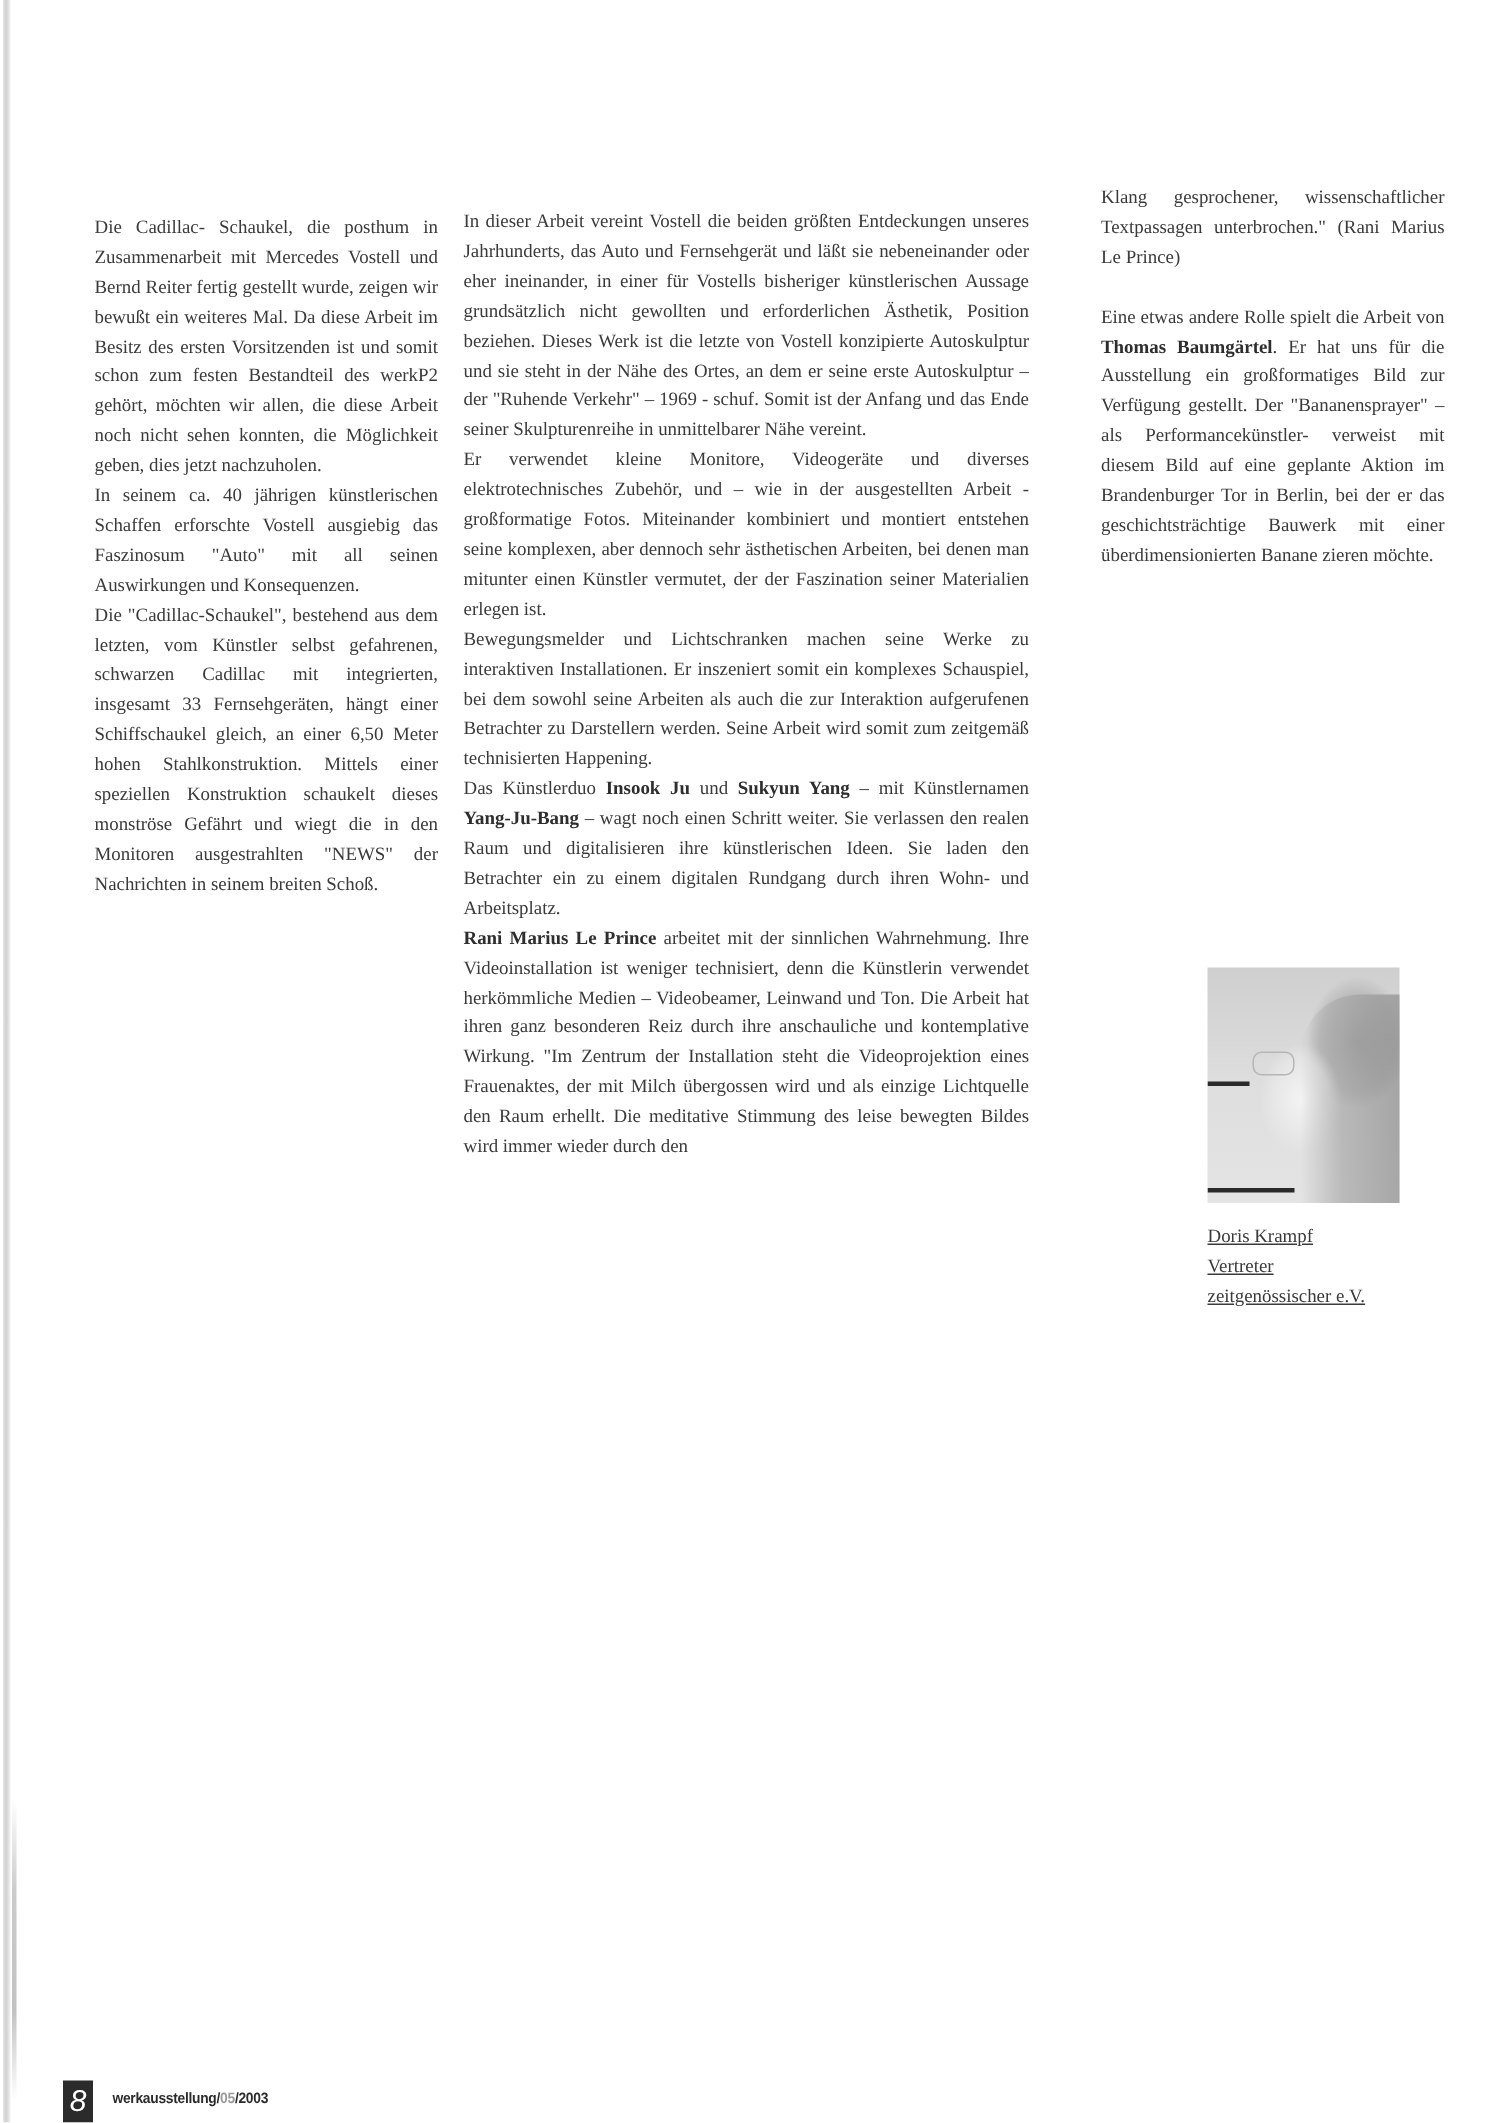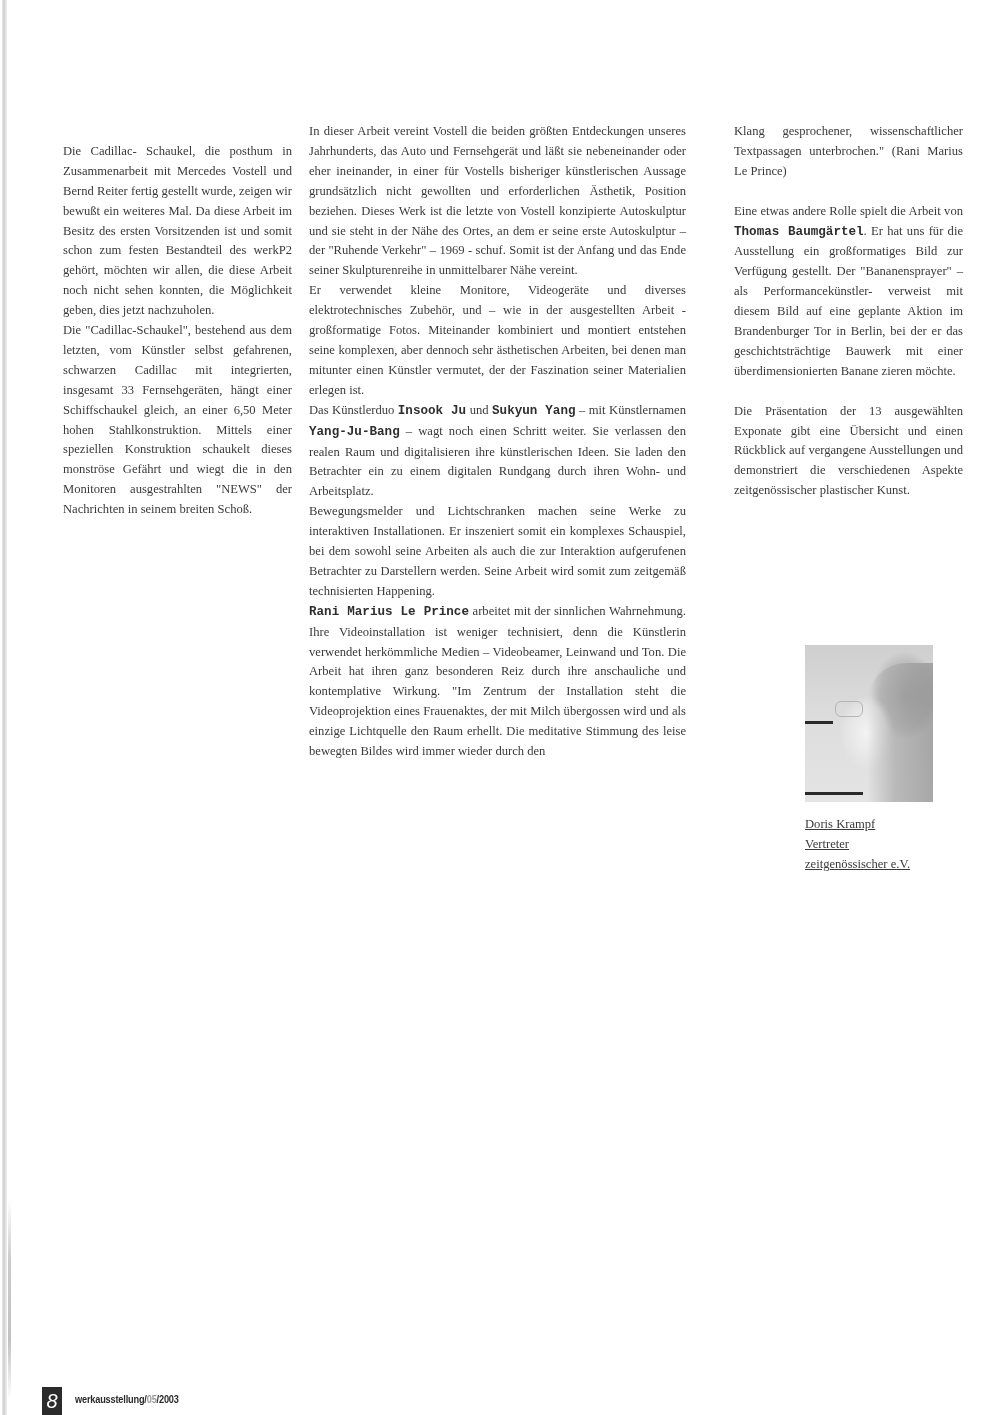--- a/index.html
+++ b/index.html
@@ -19,23 +19,23 @@
     opacity: .6;
   }
   .col {
     position: absolute; top: 122px;
     font-size: 12.6px; line-height: 19.9px;
     text-align: justify;
   }
   .col p { margin: 0; }
   .col p.gap { margin-top: 19.9px; }
   .col1 { left: 63px; width: 229px; }
-  .col2 { left: 309px; width: 377px; }
+  .col2 { left: 309px; width: 377px; margin-top: 16px; }
   .col3 { left: 734px; width: 229px; }
-  b { font-weight: bold; color: #2e2e2e; font-family: Liberation Mono, monospace; }
+  b { font-weight: bold; color: #2e2e2e; }
   .photo {
     position: absolute; left: 805px; top: 645px; width: 128px; height: 157px;
     background:
       radial-gradient(ellipse 38px 52px at 62px 88px, #f3f3f3 0, #e6e6e6 50%, transparent 72%),
       radial-gradient(ellipse 42px 55px at 100px 50px, #9a9a9a 0, #bdbdbd 60%, transparent 80%),
       linear-gradient(to bottom, #cfcfcf 0, #dedede 50%, #e4e4e4 100%);
     overflow: hidden;
   }
   .photo .line1, .photo .line2 {
     position: absolute; left: 0; height: 3px; background: #2a2a2a;
@@ -72,35 +72,35 @@
   .footer .issue { color: #9a9a9a; }
 </style>
 </head>
 <body>
 
 <div class="binding"></div>
 <div class="binding2"></div>
 
 <div class="col col1">
   <p class="gap">Die Cadillac- Schaukel, die posthum in Zusammenarbeit mit Mercedes Vostell und Bernd Reiter fertig gestellt wurde, zeigen wir bewußt ein weiteres Mal. Da diese Arbeit im Besitz des ersten Vorsitzenden ist und somit schon zum festen Bestandteil des werkP2 gehört, möchten wir allen, die diese Arbeit noch nicht sehen konnten, die Möglichkeit geben, dies jetzt nachzuholen.</p>
+  <p>In seinem ca. 40 jährigen künstlerischen Schaffen erforschte Vostell ausgiebig das Faszinosum "Auto" mit all seinen Auswirkungen und Konsequenzen.</p>
   <p>Die "Cadillac-Schaukel", bestehend aus dem letzten, vom Künstler selbst gefahrenen, schwarzen Cadillac mit integrierten, insgesamt 33 Fernsehgeräten, hängt einer Schiffschaukel gleich, an einer 6,50 Meter hohen Stahlkonstruktion. Mittels einer speziellen Konstruktion schaukelt dieses monströse Gefährt und wiegt die in den Monitoren ausgestrahlten "NEWS" der Nachrichten in seinem breiten Schoß.</p>
 </div>
 
 <div class="col col2">
   <p>In dieser Arbeit vereint Vostell die beiden größten Entdeckungen unseres Jahrhunderts, das Auto und Fernsehgerät und läßt sie nebeneinander oder eher ineinander, in einer für Vostells bisheriger künstlerischen Aussage grundsätzlich nicht gewollten und erforderlichen Ästhetik, Position beziehen. Dieses Werk ist die letzte von Vostell konzipierte Autoskulptur und sie steht in der Nähe des Ortes, an dem er seine erste Autoskulptur – der "Ruhende Verkehr" – 1969 - schuf. Somit ist der Anfang und das Ende seiner Skulpturenreihe in unmittelbarer Nähe vereint.</p>
   <p>Er verwendet kleine Monitore, Videogeräte und diverses elektrotechnisches Zubehör, und – wie in der ausgestellten Arbeit - großformatige Fotos. Miteinander kombiniert und montiert entstehen seine komplexen, aber dennoch sehr ästhetischen Arbeiten, bei denen man mitunter einen Künstler vermutet, der der Faszination seiner Materialien erlegen ist.</p>
+  <p>Bewegungsmelder und Lichtschranken machen seine Werke zu interaktiven Installationen. Er inszeniert somit ein komplexes Schauspiel, bei dem sowohl seine Arbeiten als auch die zur Interaktion aufgerufenen Betrachter zu Darstellern werden. Seine Arbeit wird somit zum zeitgemäß technisierten Happening.</p>
   <p><span>Das Künstlerduo </span><b>Insook Ju</b><span> und </span><b>Sukyun Yang</b><span> – mit Künstlernamen </span><b>Yang-Ju-Bang</b><span> – wagt noch einen Schritt weiter. Sie verlassen den realen Raum und digitalisieren ihre künstlerischen Ideen. Sie laden den Betrachter ein zu einem digitalen Rundgang durch ihren Wohn- und Arbeitsplatz.</span></p>
-  <p>Bewegungsmelder und Lichtschranken machen seine Werke zu interaktiven Installationen. Er inszeniert somit ein komplexes Schauspiel, bei dem sowohl seine Arbeiten als auch die zur Interaktion aufgerufenen Betrachter zu Darstellern werden. Seine Arbeit wird somit zum zeitgemäß technisierten Happening.</p>
   <p><b>Rani Marius Le Prince</b><span> arbeitet mit der sinnlichen Wahrnehmung. Ihre Videoinstallation ist weniger technisiert, denn die Künstlerin verwendet herkömmliche Medien – Videobeamer, Leinwand und Ton. Die Arbeit hat ihren ganz besonderen Reiz durch ihre anschauliche und kontemplative Wirkung. "Im Zentrum der Installation steht die Videoprojektion eines Frauenaktes, der mit Milch übergossen wird und als einzige Lichtquelle den Raum erhellt. Die meditative Stimmung des leise bewegten Bildes wird immer wieder durch den</span></p>
 </div>
 
 <div class="col col3">
   <p>Klang gesprochener, wissenschaftlicher Textpassagen unterbrochen." (Rani Marius Le Prince)</p>
   <p class="gap"><span>Eine etwas andere Rolle spielt die Arbeit von </span><b>Thomas Baumgärtel</b><span>. Er hat uns für die Ausstellung ein großformatiges Bild zur Verfügung gestellt. Der "Bananensprayer" – als Performancekünstler- verweist mit diesem Bild auf eine geplante Aktion im Brandenburger Tor in Berlin, bei der er das geschichtsträchtige Bauwerk mit einer überdimensionierten Banane zieren möchte.</span></p>
-  <p class="gap">Die Präsentation der 13 ausgewählten Exponate gibt eine Übersicht und einen Rückblick auf vergangene Ausstellungen und demonstriert die verschiedenen Aspekte zeitgenössischer plastischer Kunst.</p>
 </div>
 
 <div class="photo" title="Portrait photo of Doris Krampf">
   <div class="hair"></div>
   <div class="glasses"></div>
   <div class="line1"></div>
   <div class="line2"></div>
 </div>
 
 <div class="caption">

